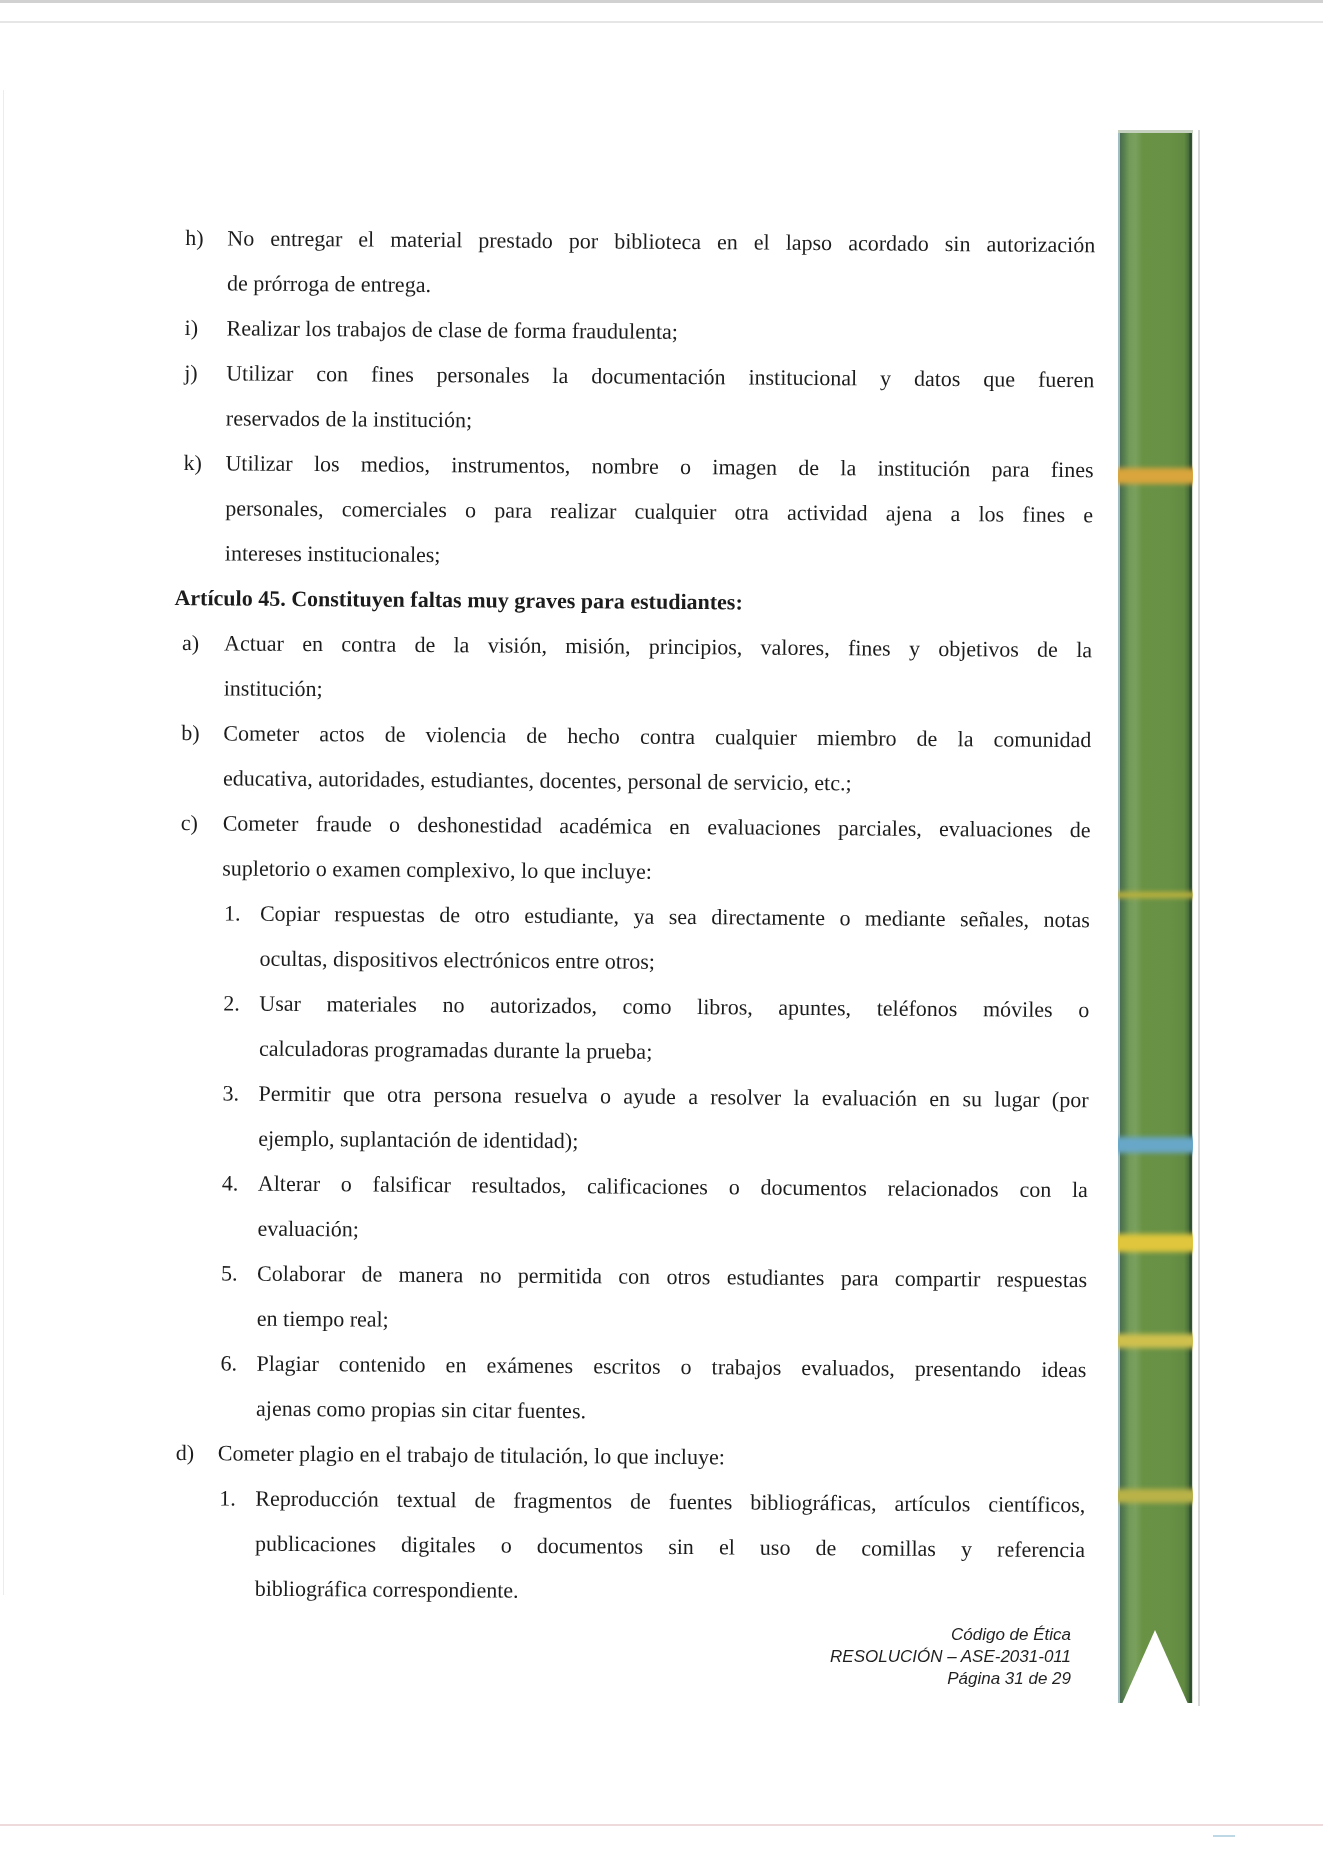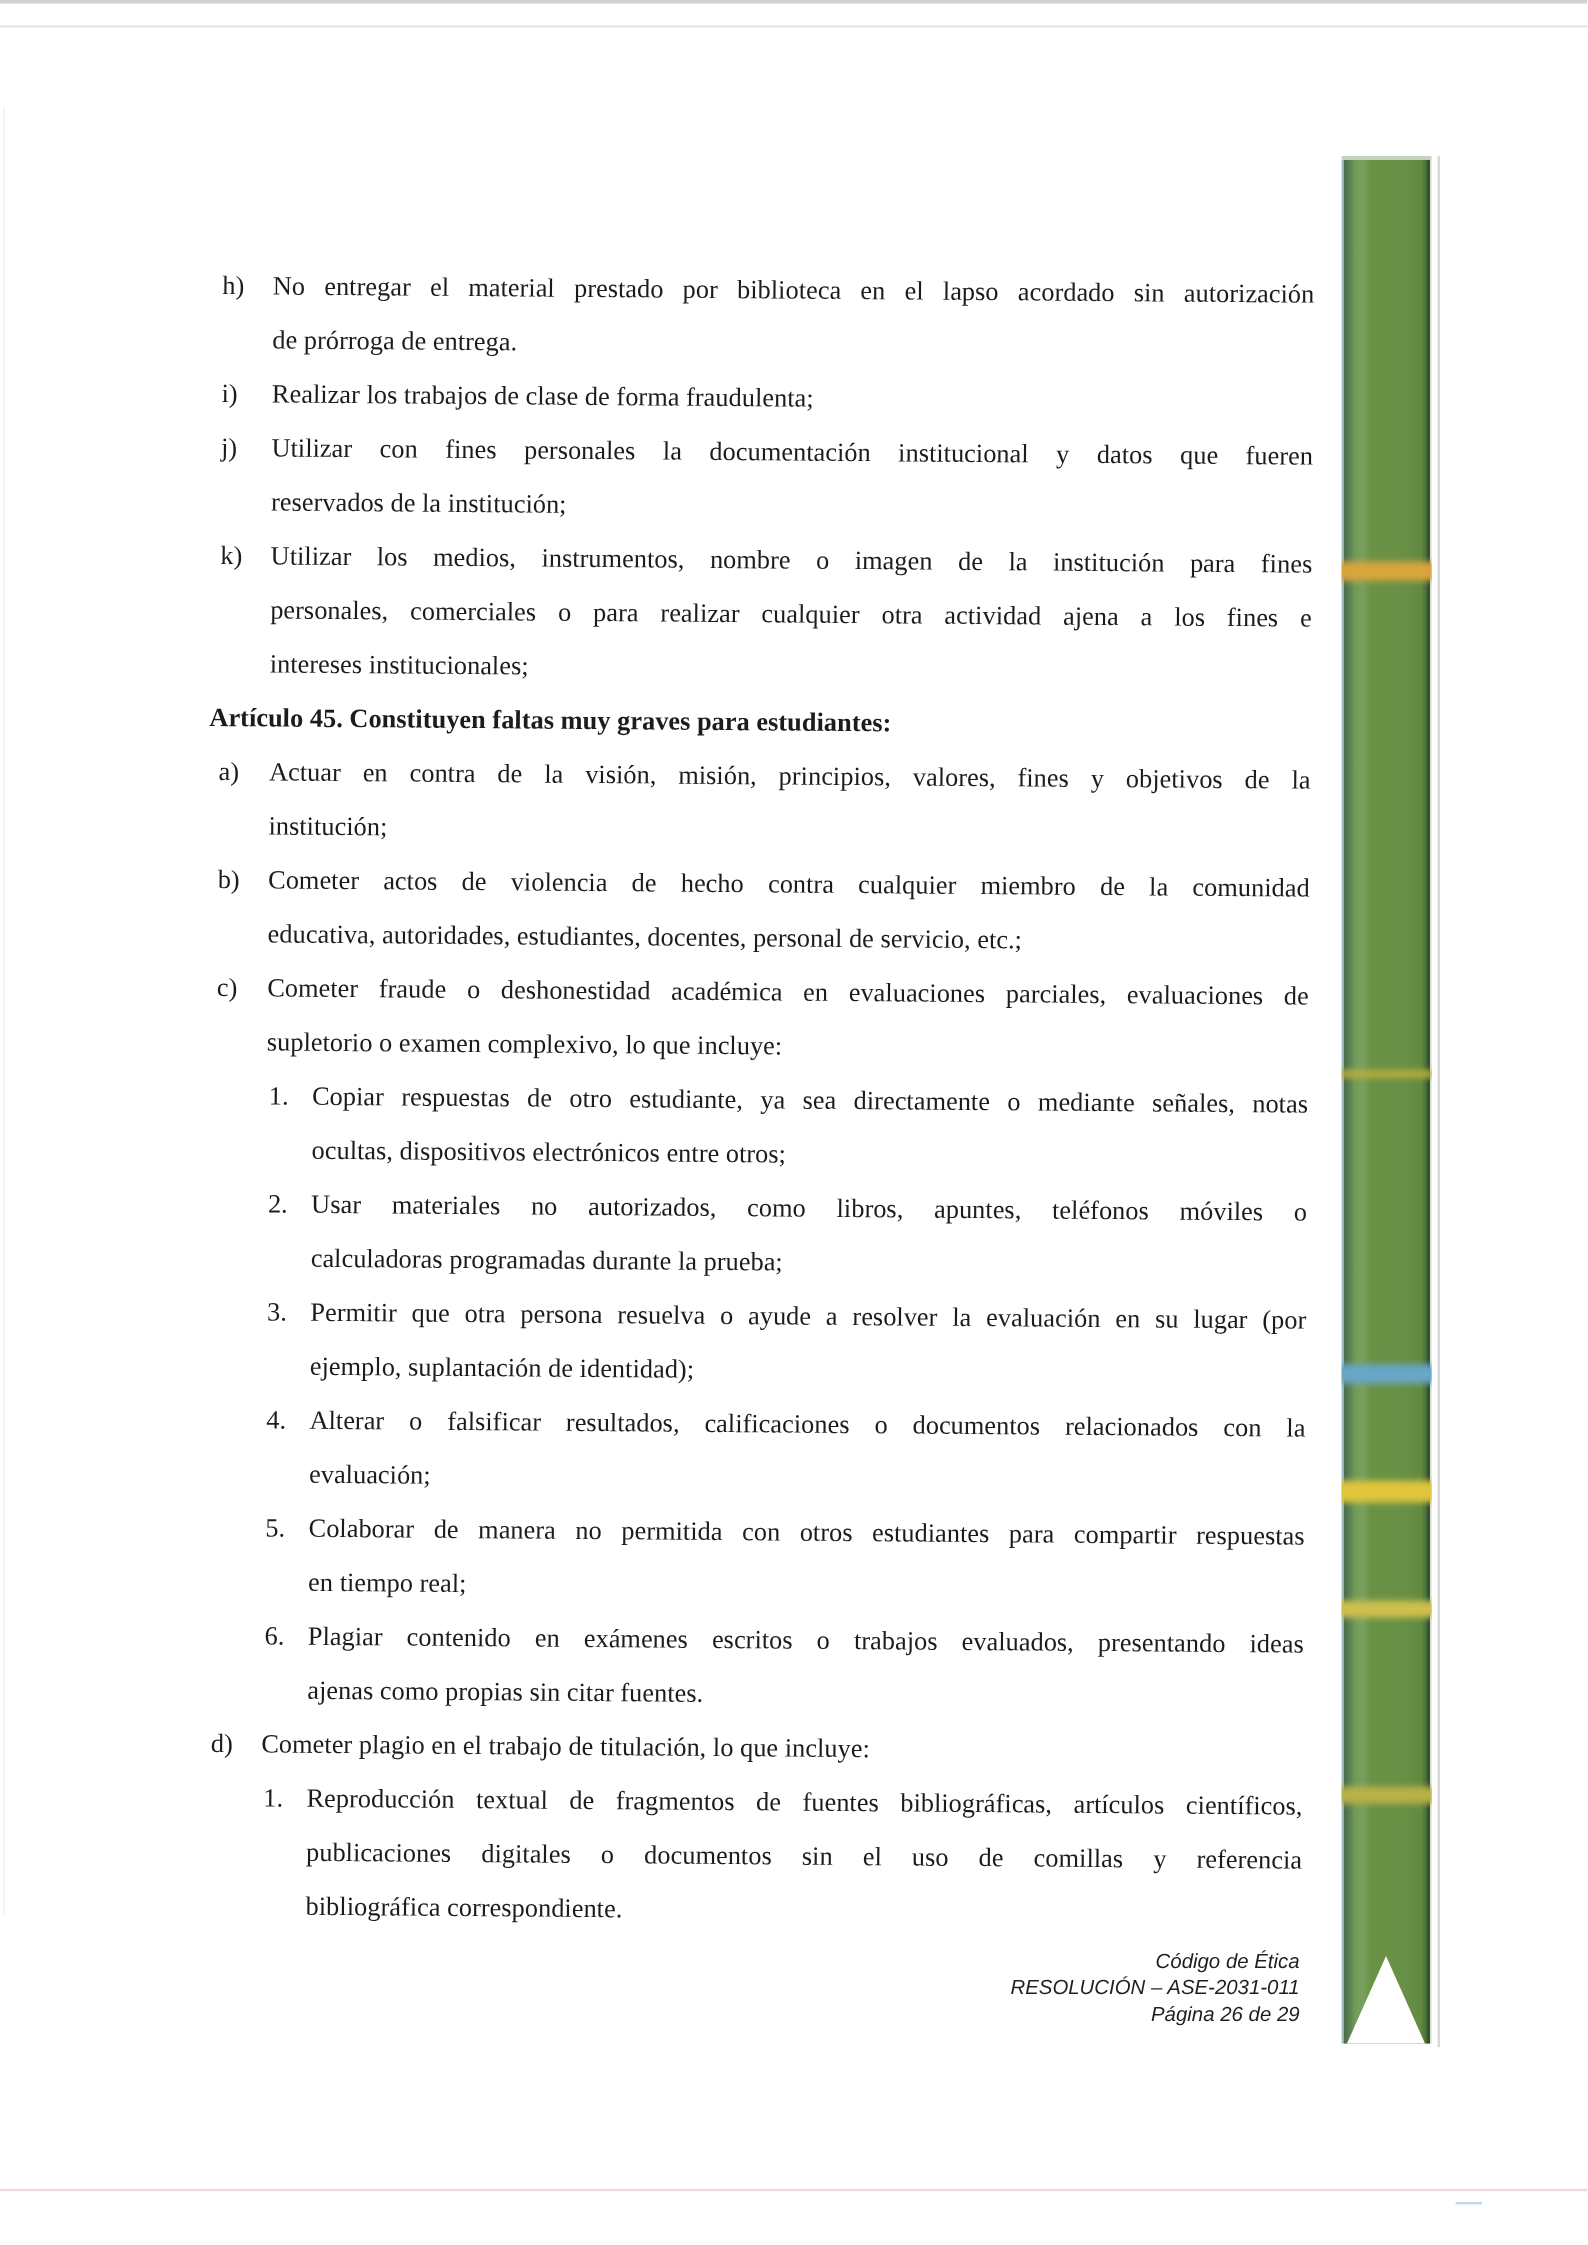--- a/index.html
+++ b/index.html
@@ -26,21 +26,21 @@
   .marker { position:absolute; top:0; left:0; }
   .row.letter .marker { left:180px; }
   .row.letter .txt { margin-left:222px; width:868px; }
   .row.number .marker { left:224px; }
   .row.number .txt { margin-left:260px; width:830px; }
   .row.heading .txt { margin-left:172px; width:918px; font-weight:bold; }
   .line.just { text-align:justify; text-align-last:justify; }
 
   
   .footer {
-    position:absolute; top:1624px; right:240px; text-align:right;
+    position:absolute; top:1624px; right:252px; text-align:right;
     font-family:"Liberation Sans", sans-serif; font-style:italic;
     font-size:17px; line-height:22px; color:#1f1f1f;
   }
 
   
   .ribbon {
     position:absolute; left:1118px; top:130px; width:75px; height:1570px;
     overflow:hidden;
     border-top:3px solid #c6d1bf;
     background:linear-gradient(90deg,
@@ -179,21 +179,21 @@
           <div class="line just">Reproducción textual de fragmentos de fuentes bibliográficas, artículos científicos,</div>
           <div class="line just">publicaciones digitales o documentos sin el uso de comillas y referencia</div>
           <div class="line">bibliográfica correspondiente.</div>
         </div>
       </div>
     </div>
 
   <div class="footer">
     <div>Código de Ética</div>
     <div>RESOLUCIÓN – ASE-2031-011</div>
-    <div>Página 26 de 29</div>
+    <div>Página 31 de 29</div>
   </div>
 
   <div class="ribbon" id="ribbon">
     <div class="ribbon-notch"></div>
   <div class="ribbon-band" style="top: 335px; height: 16px; background: rgb(217, 165, 60);"></div>
       <div class="ribbon-band" style="top: 759px; height: 6px; background: rgb(189, 177, 61);"></div>
       <div class="ribbon-band" style="top: 1004px; height: 16px; background: rgb(104, 167, 200);"></div>
       <div class="ribbon-band" style="top: 1101px; height: 18px; background: rgb(224, 198, 60);"></div>
       <div class="ribbon-band" style="top: 1201px; height: 14px; background: rgb(207, 192, 78);"></div>
       <div class="ribbon-band" style="top: 1356px; height: 14px; background: rgb(185, 178, 72);"></div>

